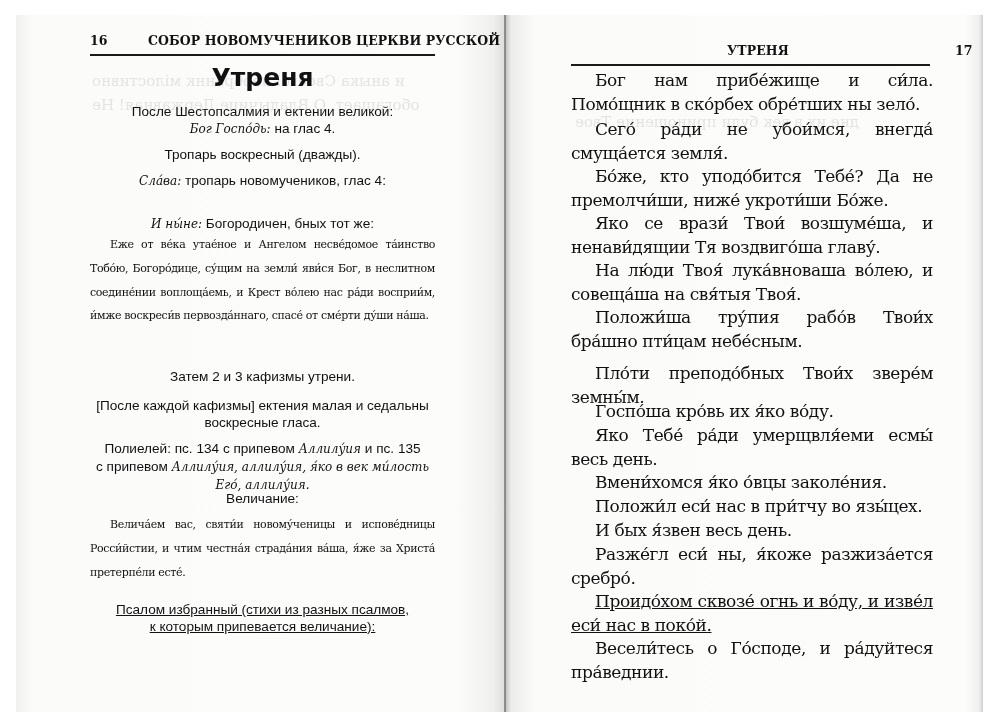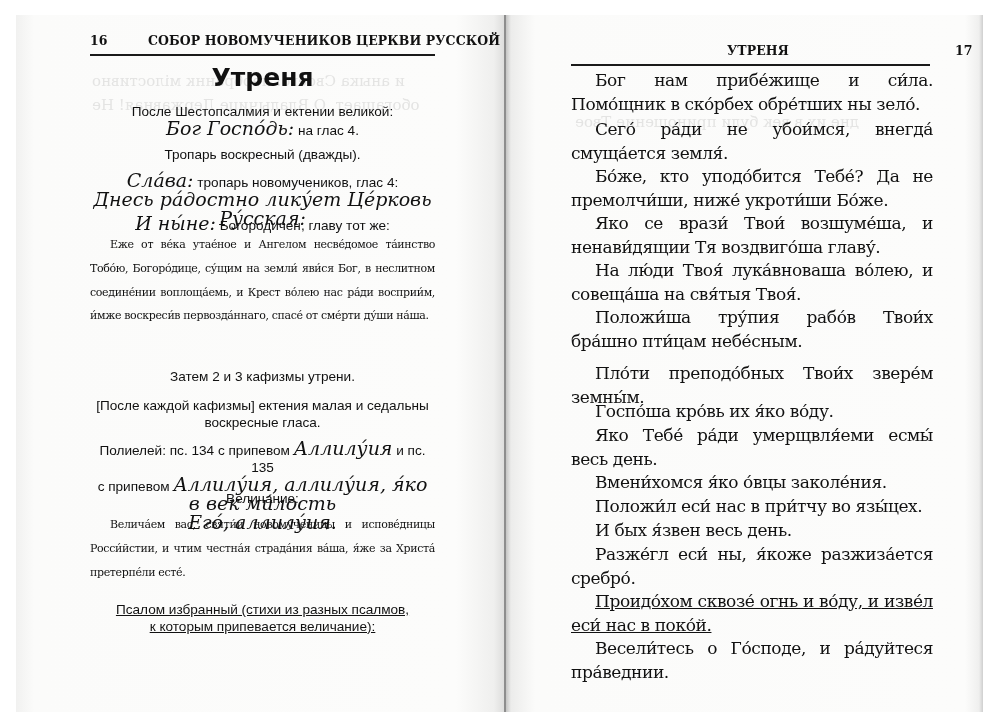--- a/index.html
+++ b/index.html
@@ -7,21 +7,21 @@
   .page{position:absolute;background:#fbfbfa;box-sizing:border-box;}
   #page-left{left:16px;top:15px;width:489px;height:697px;
     background:linear-gradient(to right,#f1f1f0 0px,#fbfbfa 18px,#fcfcfb 440px,#efefee 478px,#dcdcdb 489px);}
   #page-right{left:505px;top:15px;width:478px;height:697px;
     background:linear-gradient(to right,#bdbdbc 0px,#ececeb 6px,#fbfbfa 30px,#fcfcfb 460px,#efefee 474px,#cfcfcf 478px);}
   .spine{position:absolute;left:504px;top:15px;width:2px;height:697px;background:#8d8d8d;}
   .running-head{position:absolute;font-family:"DejaVu Serif",serif;font-weight:bold;font-size:12.5px;color:#111;letter-spacing:0.1px;white-space:nowrap;}
   .rule{position:absolute;height:2px;background:#1a1a1a;}
   .title{position:absolute;left:90px;width:345px;top:63px;font-family:"DejaVu Sans",sans-serif;font-weight:bold;font-size:25px;color:#111;text-align:center;}
   .rubric{position:absolute;left:90px;width:345px;font-family:"Liberation Sans",sans-serif;font-size:13.6px;line-height:17px;color:#111;text-align:center;}
-  .rubric i{font-family:"DejaVu Serif",serif;font-style:italic;font-size:19px;}
+  .rubric i{font-family:"DejaVu Serif",serif;font-style:italic;font-size:12px;}
   .hymn{position:absolute;left:90px;width:345px;font-family:"DejaVu Serif",serif;font-size:11px;line-height:23.8px;color:#111;text-align:justify;text-indent:20px;letter-spacing:-0.35px;}
   .verse{position:absolute;left:571px;width:362px;font-family:"DejaVu Serif",serif;font-size:17px;line-height:23.6px;color:#111;text-align:justify;text-indent:24px;letter-spacing:-0.4px;}
   .verse.nj{text-align:left;}
   .ghost{position:absolute;font-family:"DejaVu Serif",serif;font-size:15px;color:#e4e4e3;white-space:nowrap;transform:scaleX(-1);}
 </style>
 </head>
 <body>
 
 <div class="page" id="page-left"></div>
 <div class="page" id="page-right"></div>
@@ -39,24 +39,23 @@
 
 <div class="rubric" style="top:103px;">
   <div>После Шестопсалмия и ектении великой:</div>
   <div><i>Бог Госпо́дь:</i><span> на глас 4.</span></div>
 </div>
 
 <div class="rubric" style="top:146px;">Тропарь воскресный (дважды).</div>
 
 <div class="rubric" style="top:172px;">
   <div><i>Сла́ва:</i><span> тропарь новомучеников, глас 4:</span></div>
-  <div><i>Днесь ра́достно лику́ет Це́рковь Ру́сская:</i></div>
 </div>
 
-<div class="rubric" style="top:215px;"><i>И ны́не:</i><span> Богородичен, главу тот же:</span></div>
+<div class="rubric" style="top:215px;"><i>И ны́не:</i><span> Богородичен, бных тот же:</span></div>
 
 <div class="hymn" style="top:233px;">Еже от ве́ка утае́ное и Ангелом несве́домое та́инство Тобо́ю, Богоро́дице, су́щим на земли́ яви́ся Бог, в неслитном соедине́нии воплоща́емь, и Крест во́лею нас ра́ди восприи́м, и́мже воскреси́в первозда́ннаго, спасе́ от сме́рти ду́ши на́ша.</div>
 
 <div class="rubric" style="top:368px;">Затем 2 и 3 кафизмы утрени.</div>
 
 <div class="rubric" style="top:397px;">
   <div>[После каждой кафизмы] ектения малая и седальны</div>
   <div>воскресные гласа.</div>
 </div>
 

